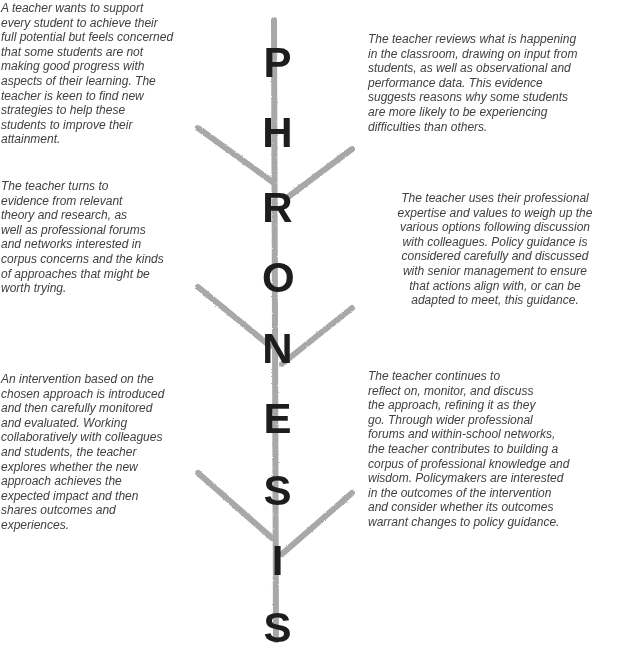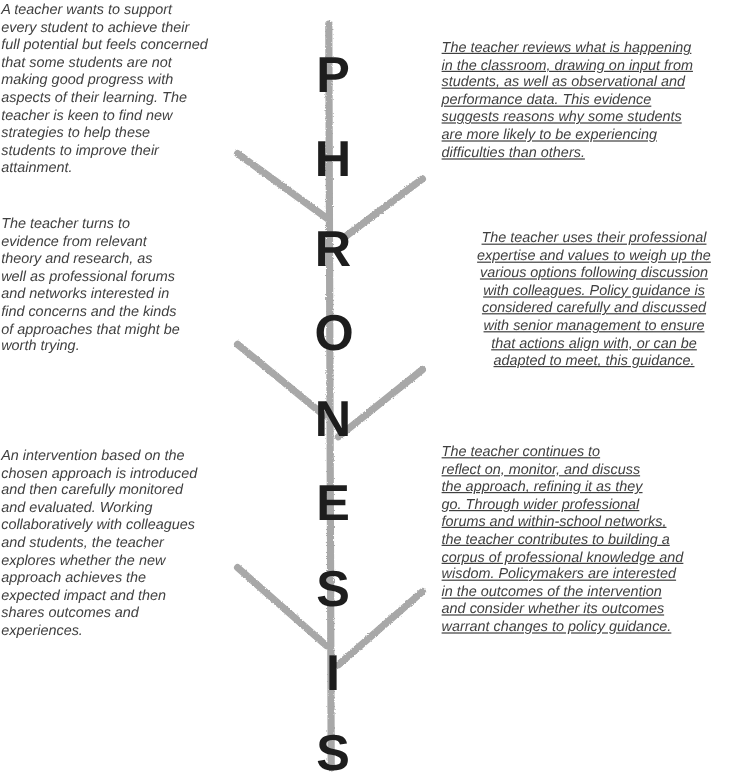--- a/index.html
+++ b/index.html
@@ -30,21 +30,21 @@
       position: absolute;
       font-family: "Liberation Sans", sans-serif;
       font-style: italic;
       font-size: 12px;
       line-height: 14.6px;
       color: #404040;
       margin: 0;
       white-space: pre-line;
     }
     .left-block { left: 1px; width: 215px; }
-    .right-block { left: 368px; width: 254px; text-decoration: underline; }
+    .right-block { left: 368px; width: 254px; }
     #lb1 { top: 1px; }
     #lb2 { top: 179px; }
     #lb3 { top: 352px; margin-top: 20px; }
     #rb1 { top: 32px; }
     #rb2 { top: 191px; text-align: center; }
     #rb3 { top: 369px; }
 
     .letter {
       position: absolute;
       left: 262px;
@@ -103,21 +103,21 @@
 aspects of their learning. The
 teacher is keen to find new
 strategies to help these
 students to improve their
 attainment.</p>
   <p id="lb2" class="text-block left-block">The teacher turns to
 evidence from relevant
 theory and research, as
 well as professional forums
 and networks interested in
-find concerns and the kinds
+corpus concerns and the kinds
 of approaches that might be
 worth trying.</p>
   <p id="lb3" class="text-block left-block">An intervention based on the
 chosen approach is introduced
 and then carefully monitored
 and evaluated. Working
 collaboratively with colleagues
 and students, the teacher
 explores whether the new
 approach achieves the

